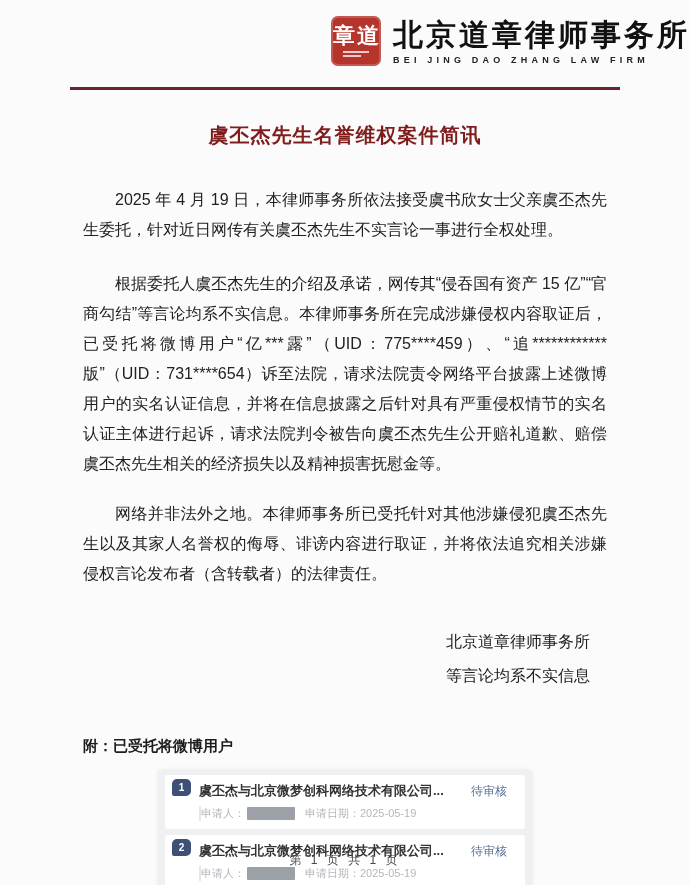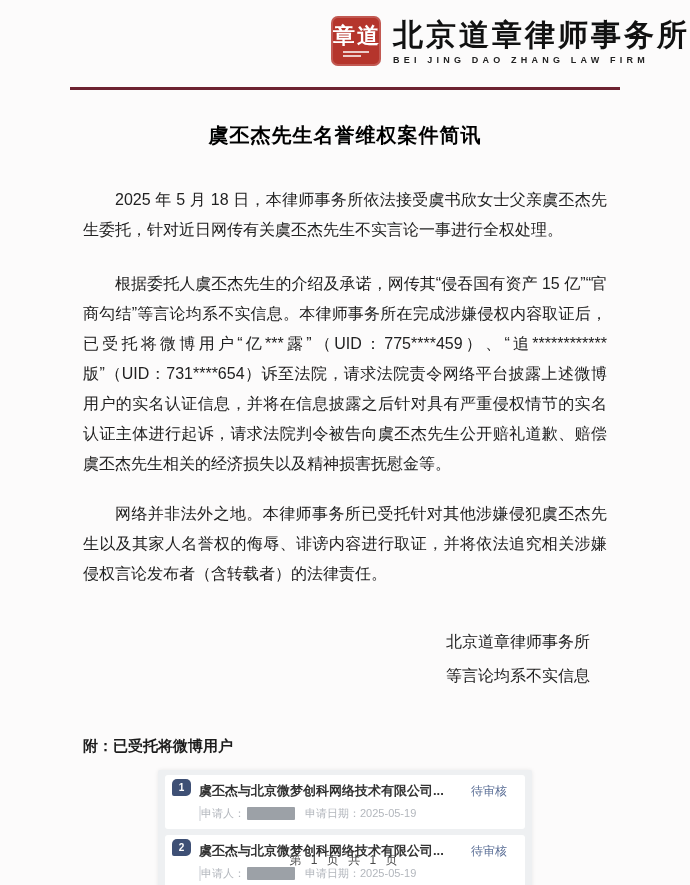--- a/index.html
+++ b/index.html
@@ -72,21 +72,21 @@
     margin: 21px auto 0 auto;
   }
 
   
   .doc-title {
     margin-top: 32px;
     text-align: center;
     font-size: 20px;
     font-weight: bold;
     letter-spacing: 1px;
-    color: #000000;
+    color: #7f1d1d;
   }
 
   
   .para {
     width: 524px;
     margin: 0 auto;
     font-size: 16px;
     line-height: 30px;
     text-align: justify;
     text-indent: 2em;
@@ -199,21 +199,21 @@
     <div class="firm-text">
       <div class="firm-cn">北京道章律师事务所</div>
       <div class="firm-en">BEI JING DAO ZHANG LAW FIRM</div>
     </div>
   </div>
 
   <div class="rule"></div>
 
   <div class="doc-title">虞丕杰先生名誉维权案件简讯</div>
 
-  <p class="para p1">2025 年 5 月 18 日，本律师事务所依法接受虞书欣女士父亲虞丕杰先生委托，针对近日网传有关虞丕杰先生不实言论一事进行全权处理。</p>
+  <p class="para p1">2025 年 4 月 19 日，本律师事务所依法接受虞书欣女士父亲虞丕杰先生委托，针对近日网传有关虞丕杰先生不实言论一事进行全权处理。</p>
   <p class="para p2">根据委托人虞丕杰先生的介绍及承诺，网传其“侵吞国有资产 15 亿”“官商勾结”等言论均系不实信息。本律师事务所在完成涉嫌侵权内容取证后，已受托将微博用户“亿***露”（UID：775****459）、“追************版”（UID：731****654）诉至法院，请求法院责令网络平台披露上述微博用户的实名认证信息，并将在信息披露之后针对具有严重侵权情节的实名认证主体进行起诉，请求法院判令被告向虞丕杰先生公开赔礼道歉、赔偿虞丕杰先生相关的经济损失以及精神损害抚慰金等。</p>
   <p class="para p3">网络并非法外之地。本律师事务所已受托针对其他涉嫌侵犯虞丕杰先生以及其家人名誉权的侮辱、诽谤内容进行取证，并将依法追究相关涉嫌侵权言论发布者（含转载者）的法律责任。</p>
 
   <div class="signature">
     <div>北京道章律师事务所</div>
     <div>等言论均系不实信息</div>
   </div>
 
   <div class="attach-label">附：已受托将微博用户</div>
 

